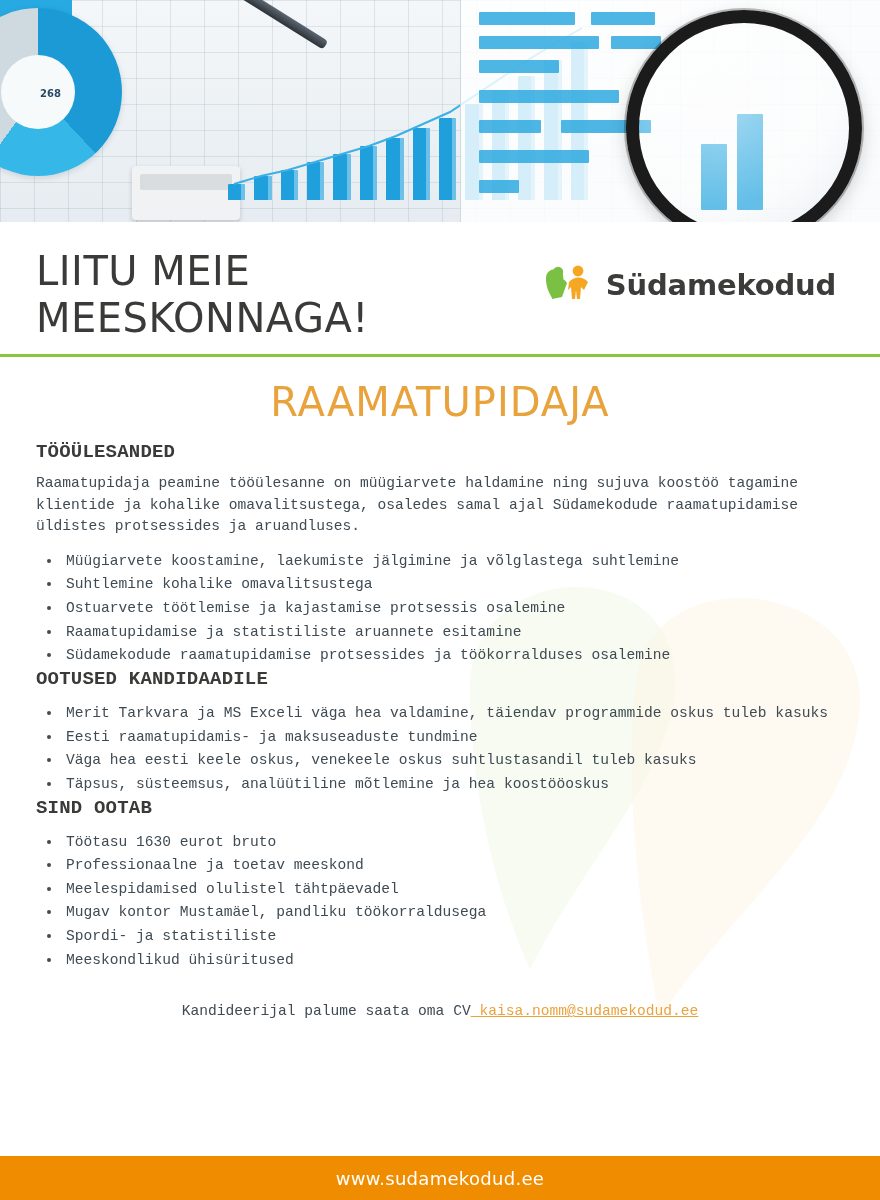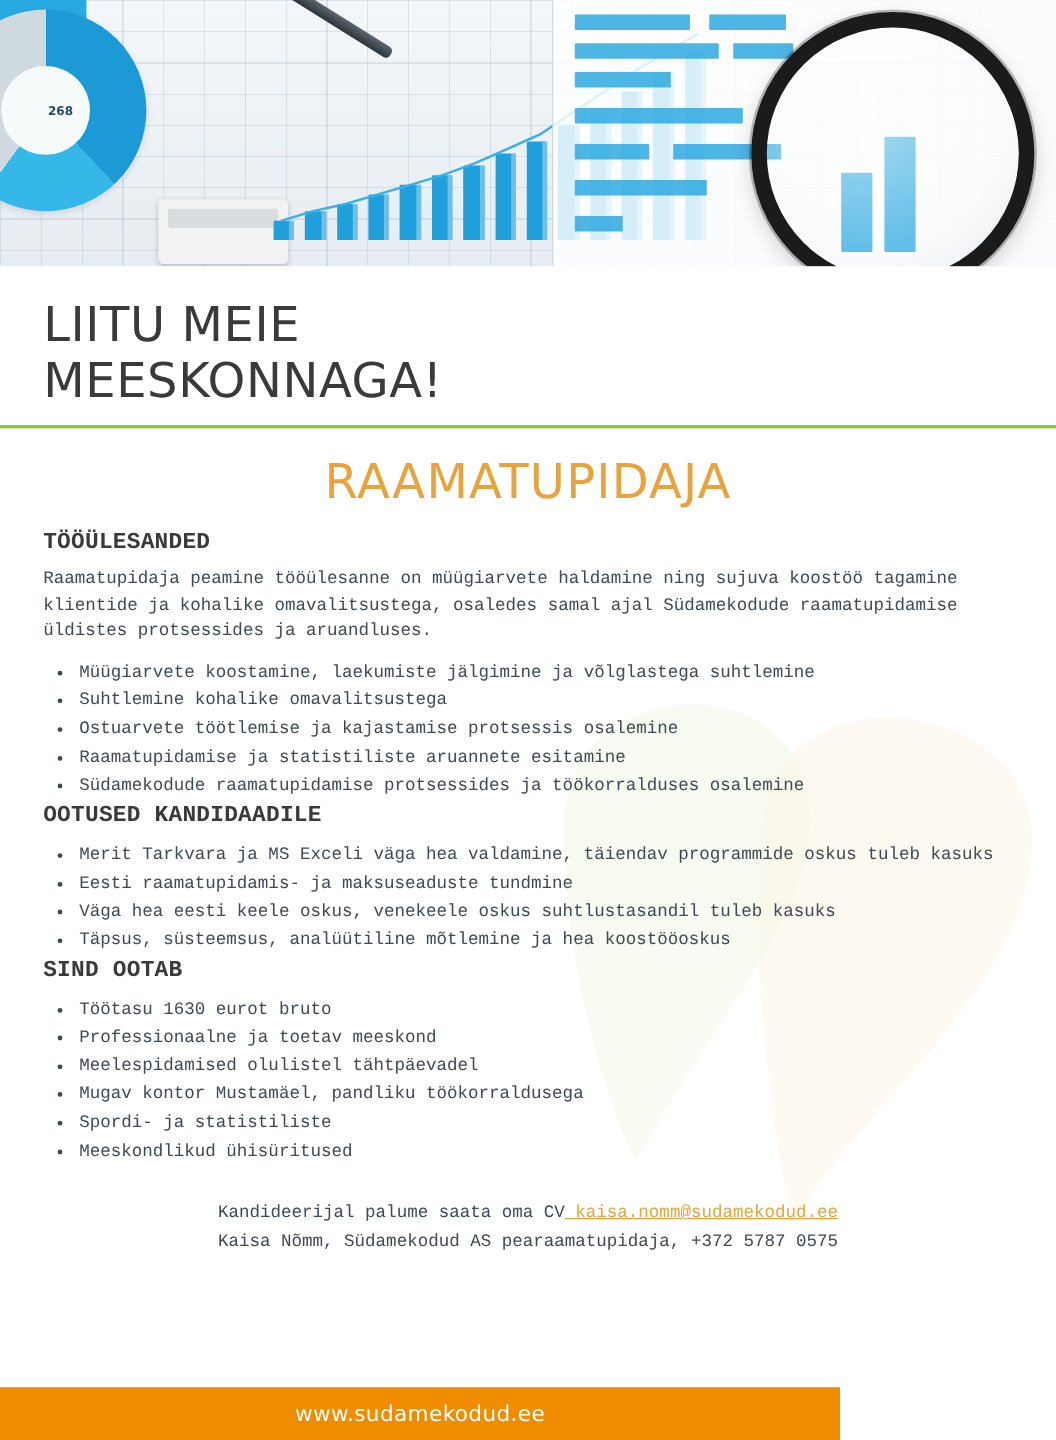--- a/index.html
+++ b/index.html
@@ -153,21 +153,21 @@
   ul.bullets li {
     font-size: 14.6px; line-height: 1.62; color: #3f4a53; padding-left: 4px;
   }
   .footer-contact {
     margin-top: 28px; text-align: center; font-size: 14.6px; color: #3f4a53; line-height: 1.6;
   }
   .footer-contact a {
     color: #e8a33d; text-decoration: underline;
   }
   .footer-bar {
-    position: absolute; left: 0; bottom: 0; width: 700px; height: 44px;
+    position: absolute; left: 0; bottom: 0; width: 880px; height: 44px;
     background: #f08c00; display: flex; align-items: center; justify-content: center;
   }
   .footer-bar span { color: #fff; font-size: 18px; letter-spacing: .3px; }
 </style>
 </head>
 <body>
 
 <div class="hero">
   <div class="hero-bg"></div>
   <div class="hero-grid"></div>
@@ -214,20 +214,32 @@
       <span style="left:240px; top:150px; width:26px; height:66px;"></span>
       <span style="left:276px; top:120px; width:26px; height:96px;"></span>
     </div>
   </div>
   <div class="hero-lens"></div>
 </div>
 
 <div class="header">
   <h1 class="headline">LIITU MEIE
 MEESKONNAGA!</h1>
+  <div class="brand">
+    <span class="brand-mark">
+      <svg viewBox="0 0 56 46" width="56" height="46">
+        <path d="M8 16 C8 6, 22 4, 25 13 C27 20, 21 28, 14 36 C9 28, 8 22, 8 16 Z" fill="#7ac143"></path>
+        <circle cx="20" cy="10" r="5.2" fill="#7ac143"></circle>
+        <path d="M14 18 c6 -4 12 -2 15 3 l-5 14 -10 2 z" fill="#7ac143"></path>
+        <circle cx="40" cy="9" r="5.4" fill="#f5a623"></circle>
+        <path d="M31 20 c5 -6 14 -6 19 0 l-4 8 -3 -3 -1 12 h-3 l-1 -9 -1 9 h-3 l-1 -12 -3 3 z" fill="#f5a623"></path>
+      </svg>
+    </span>
+    <span class="brand-name">Südamekodud</span>
+  </div>
 </div>
 <div class="rule"></div>
 
 <div class="sheet">
   <svg class="watermark" viewBox="0 0 520 560">
     <path d="M80 190 C80 70, 250 55, 280 150 C310 245, 200 350, 140 470 C95 370, 80 260, 80 190 Z" fill="#8cc63f" opacity=".55"></path>
     <path d="M250 160 C290 60, 470 90, 470 200 C470 320, 330 420, 270 520 C250 420, 230 270, 250 160 Z" fill="#f5a623" opacity=".45"></path>
   </svg>
 
   <div class="job-title">RAAMATUPIDAJA</div>
@@ -259,20 +271,19 @@
       <li>Meelespidamised olulistel tähtpäevadel</li>
       <li>Mugav kontor Mustamäel, pandliku töökorraldusega</li>
       <li>Spordi- ja statistiliste</li>
       <li>Meeskondlikud ühisüritused</li>
     </ul>
 
     <div class="footer-contact">
       <div>
         <span>Kandideerijal palume saata oma CV</span><a href="#"> kaisa.nomm@sudamekodud.ee</a>
       </div>
-      <div>Kaisa Nõmm, Südamekodud AS pearaamatupidaja, +372 5787 0575</div>
     </div>
   </div>
 </div>
 
 <div class="footer-bar">
   <span>www.sudamekodud.ee</span>
 </div>
 
 </body></html>

